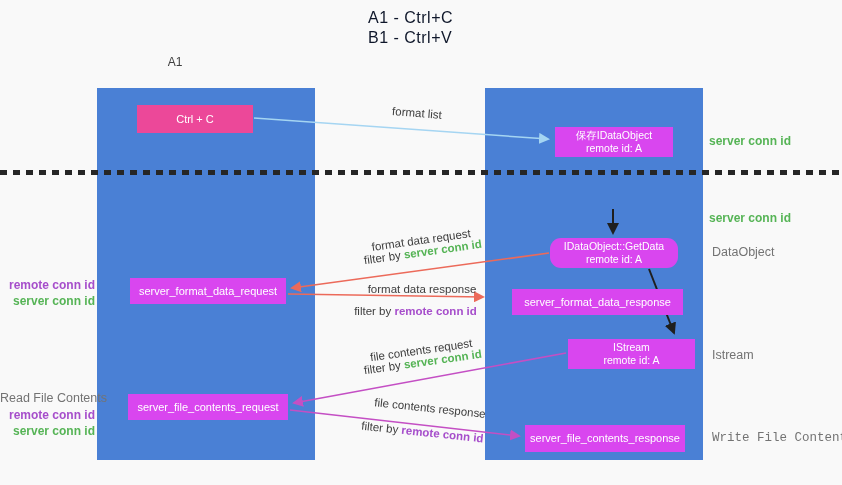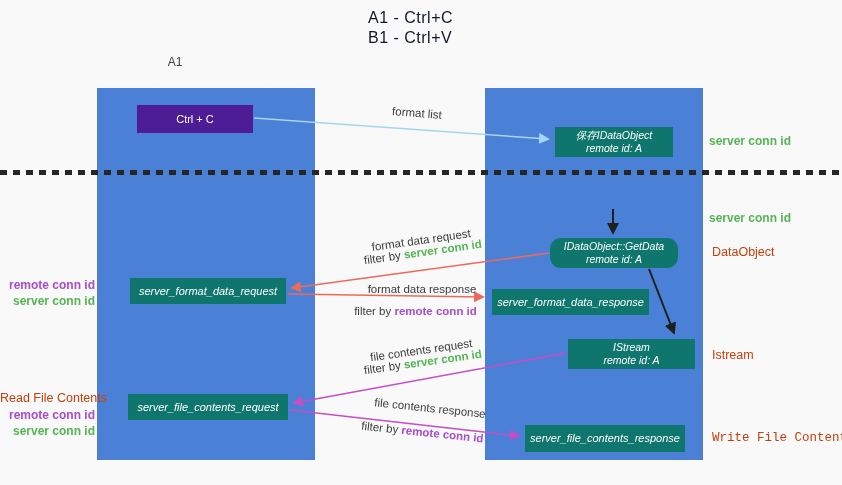--- a/index.html
+++ b/index.html
@@ -28,34 +28,34 @@
   .divider{
     position:absolute;left:0;top:170px;width:842px;height:5px;z-index:3;
     background:repeating-linear-gradient(to right,#262626 0 7px,transparent 7px 13px);
   }
   svg.arrows{position:absolute;left:0;top:0;width:842px;height:485px;z-index:4;pointer-events:none;}
   .node{
     position:absolute;z-index:5;
     display:flex;flex-direction:column;align-items:center;justify-content:center;
     color:#fff;text-align:center;font-size:11px;line-height:13px;white-space:nowrap;
   }
-  .node.green{background:#4c1d95;}
-  .node.orange{background:#0f766e;font-style:italic;}
+  .node.green{background:#ec4899;}
+  .node.orange{background:#d946ef;}
   .node.two-line{font-size:10.5px;}
   .arrow-label{
     position:absolute;z-index:6;font-size:11.5px;color:#3d3d3d;
     white-space:nowrap;text-align:center;
   }
   .rot-neg{transform:rotate(-8deg);}
   .rot-pos4{transform:rotate(4.5deg);}
   .rot-pos6{transform:rotate(6deg);}
   .green-t{color:#56b456;font-weight:700;}
   .purple-t{color:#a64ecb;font-weight:700;}
   .annot{position:absolute;z-index:6;font-size:12px;white-space:nowrap;}
-  .annot.plain{font-size:12.5px;color:#c2410c;}
+  .annot.plain{font-size:12.5px;color:#737373;}
   .annot.green{color:#56b456;font-weight:700;}
   .annot.purple{color:#a64ecb;font-weight:700;}
   .annot.right-align{width:95px;text-align:right;left:0;}
 </style>
 </head>
 <body>
 
 <div class="canvas">
 
   <div class="title">
@@ -108,21 +108,21 @@
 
   <div class="node orange two-line" style="left:550px;top:238px;width:128px;height:30px;border-radius:11px;">
     <div>IDataObject::GetData</div>
     <div>remote id: A</div>
   </div>
 
   <div class="node orange" style="left:130px;top:278px;width:156px;height:26px;text-align:center;">
     <div>server_format_data_request</div>
   </div>
 
-  <div class="node orange" style="left:492px;top:289px;width:157px;height:26px;">
+  <div class="node orange" style="left:512px;top:289px;width:171px;height:26px;">
     <div>server_format_data_response</div>
   </div>
 
   <div class="node orange two-line" style="left:568px;top:339px;width:127px;height:30px;">
     <div>IStream</div>
     <div>remote id: A</div>
   </div>
 
   <div class="node orange" style="left:525px;top:425px;width:160px;height:27px;">
     <div>server_file_contents_response</div>

